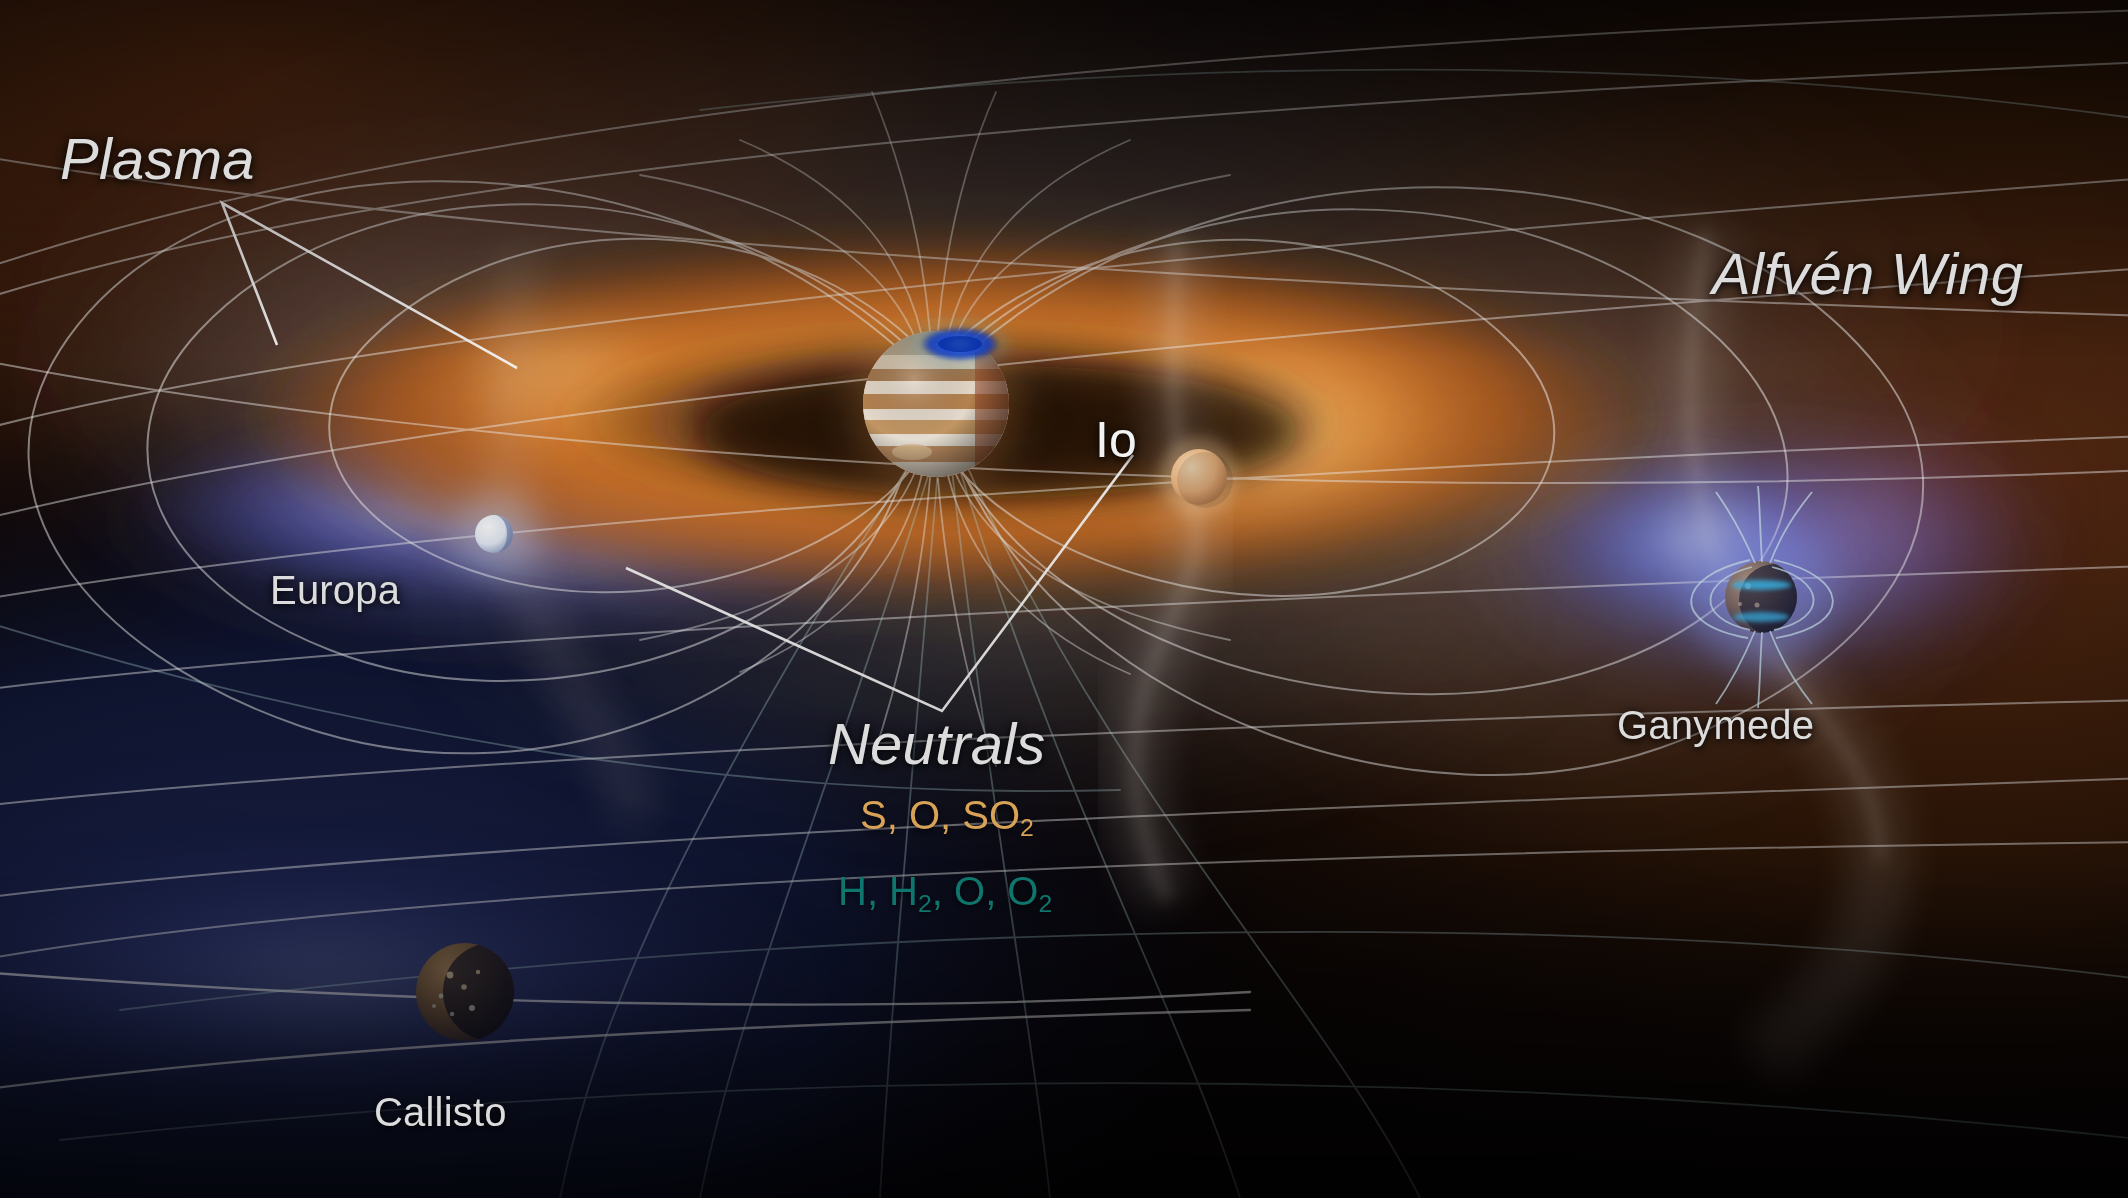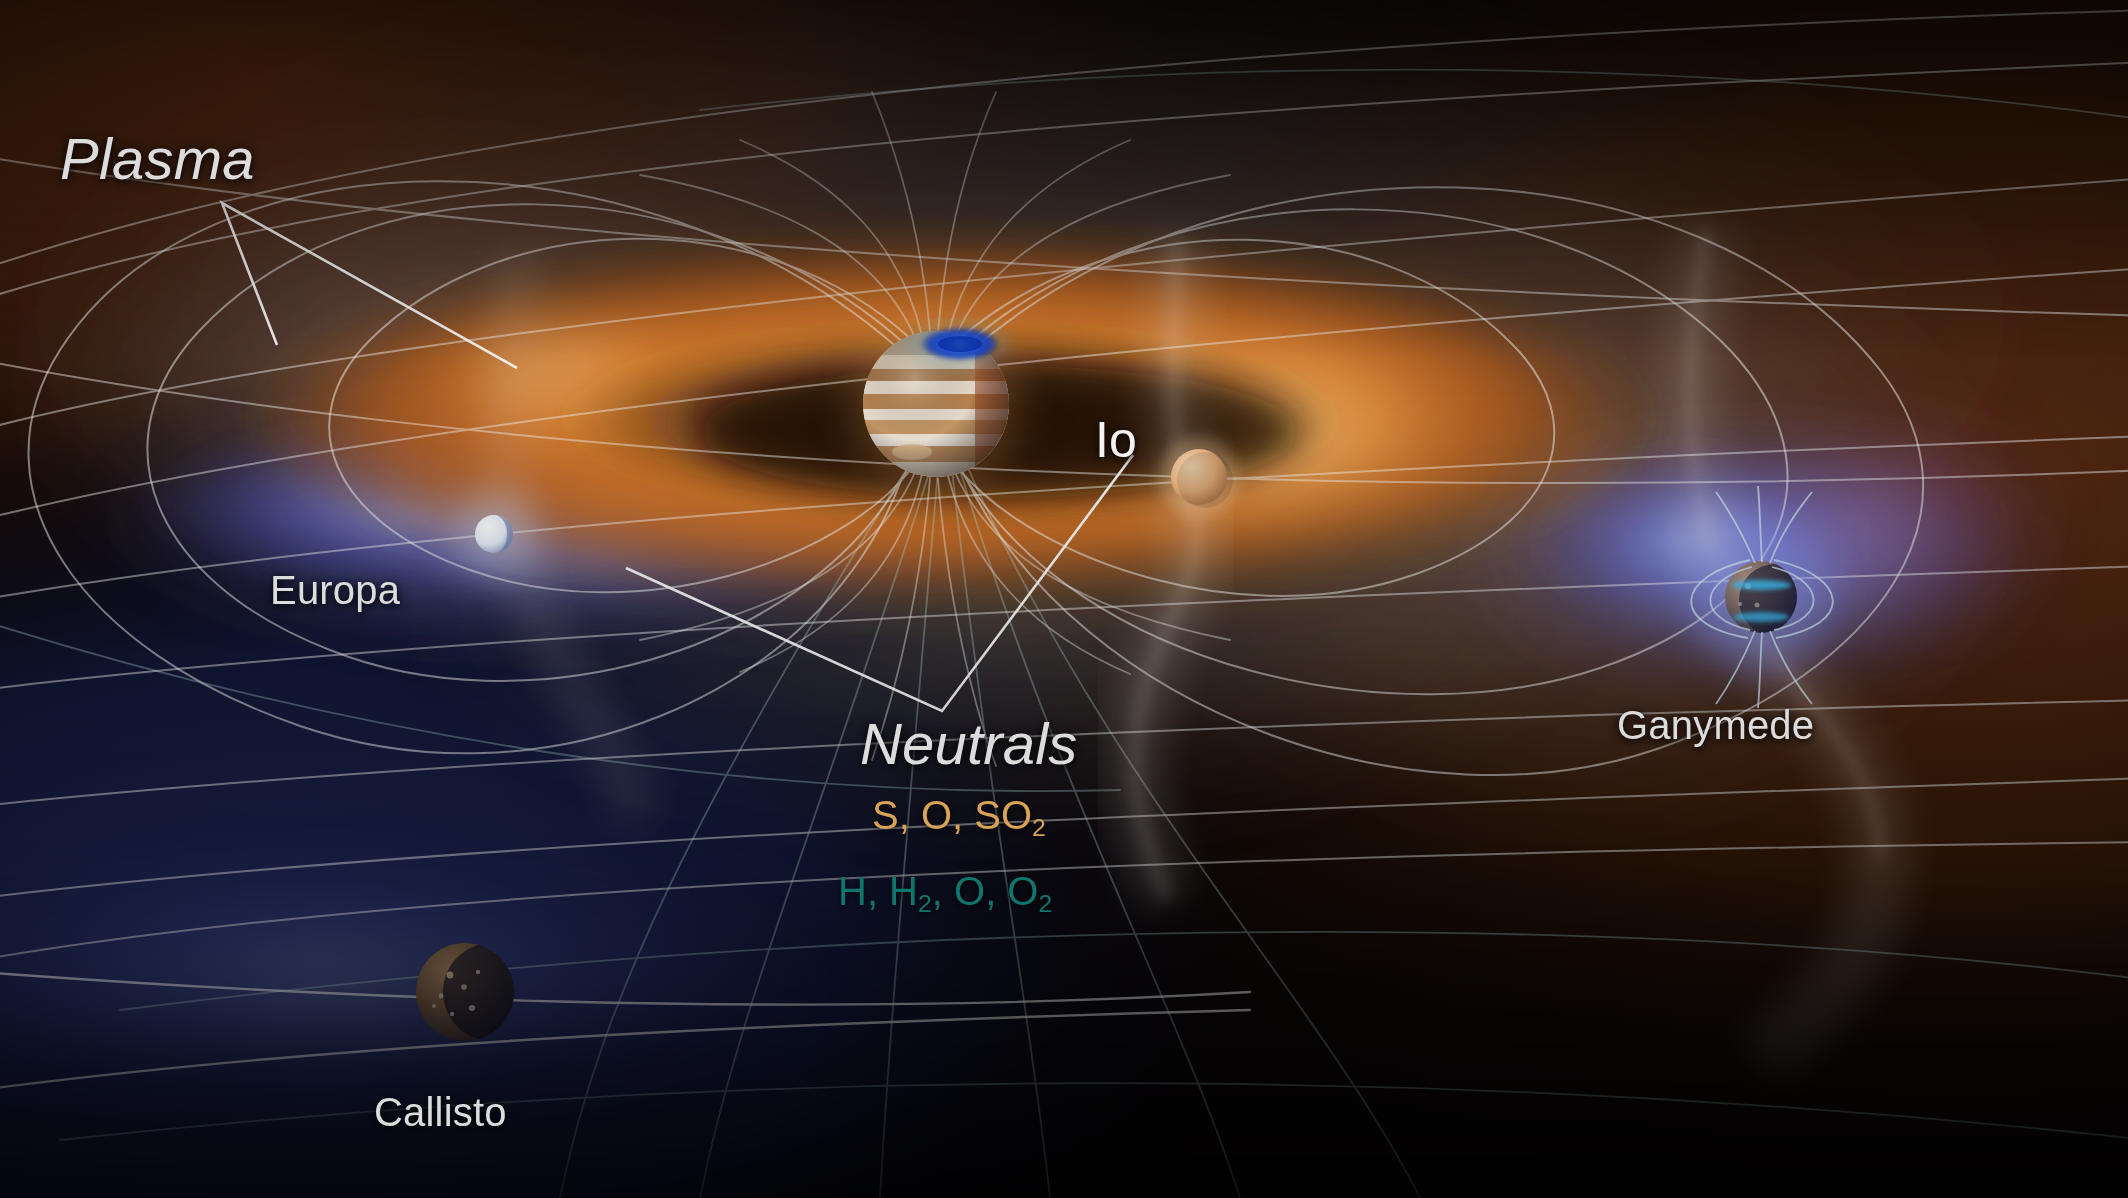--- a/index.html
+++ b/index.html
@@ -372,32 +372,33 @@
         <circle cx="478" cy="972" r="2.2" fill="#d4c0a2" opacity="0.7"></circle>
         <circle cx="434" cy="1006" r="2" fill="#c9d6cc" opacity="0.6"></circle>
       </g>
     </g>
 
     <rect x="0" y="0" width="2128" height="1198" fill="url(#bgVert)"></rect>
   </svg>
 
   <div class="label region-label italic" style="left:60px; top:130px;">Plasma</div>
 
+  <div class="label region-label italic" style="left:1712px; top:245px;">Alfvén Wing</div>
 
   <div class="label io-label" style="left:1095px; top:415px;">Io</div>
 
   <div class="label moon-label" style="left:270px; top:570px;">Europa</div>
 
   <div class="label moon-label" style="left:374px; top:1092px;">Callisto</div>
 
   <div class="label moon-label" style="left:1617px; top:705px;">Ganymede</div>
 
-  <div class="label neutrals-title italic" style="left:828px; top:715px;margin-left:32px;">Neutrals</div>
-
-  <div class="species sulfur" style="left:860px; top:795px;margin-left:12px;">
+  <div class="label neutrals-title italic" style="left:828px; top:715px;">Neutrals</div>
+
+  <div class="species sulfur" style="left:860px; top:795px;">
     <span>S, O, SO</span><sub>2</sub>
   </div>
 
   <div class="species hydro" style="left:838px; top:855px;">
     <span>H, H</span><sub>2</sub><span>, O, O</span><sub>2</sub>
   </div>
 
 </div>
 
 </body></html>

